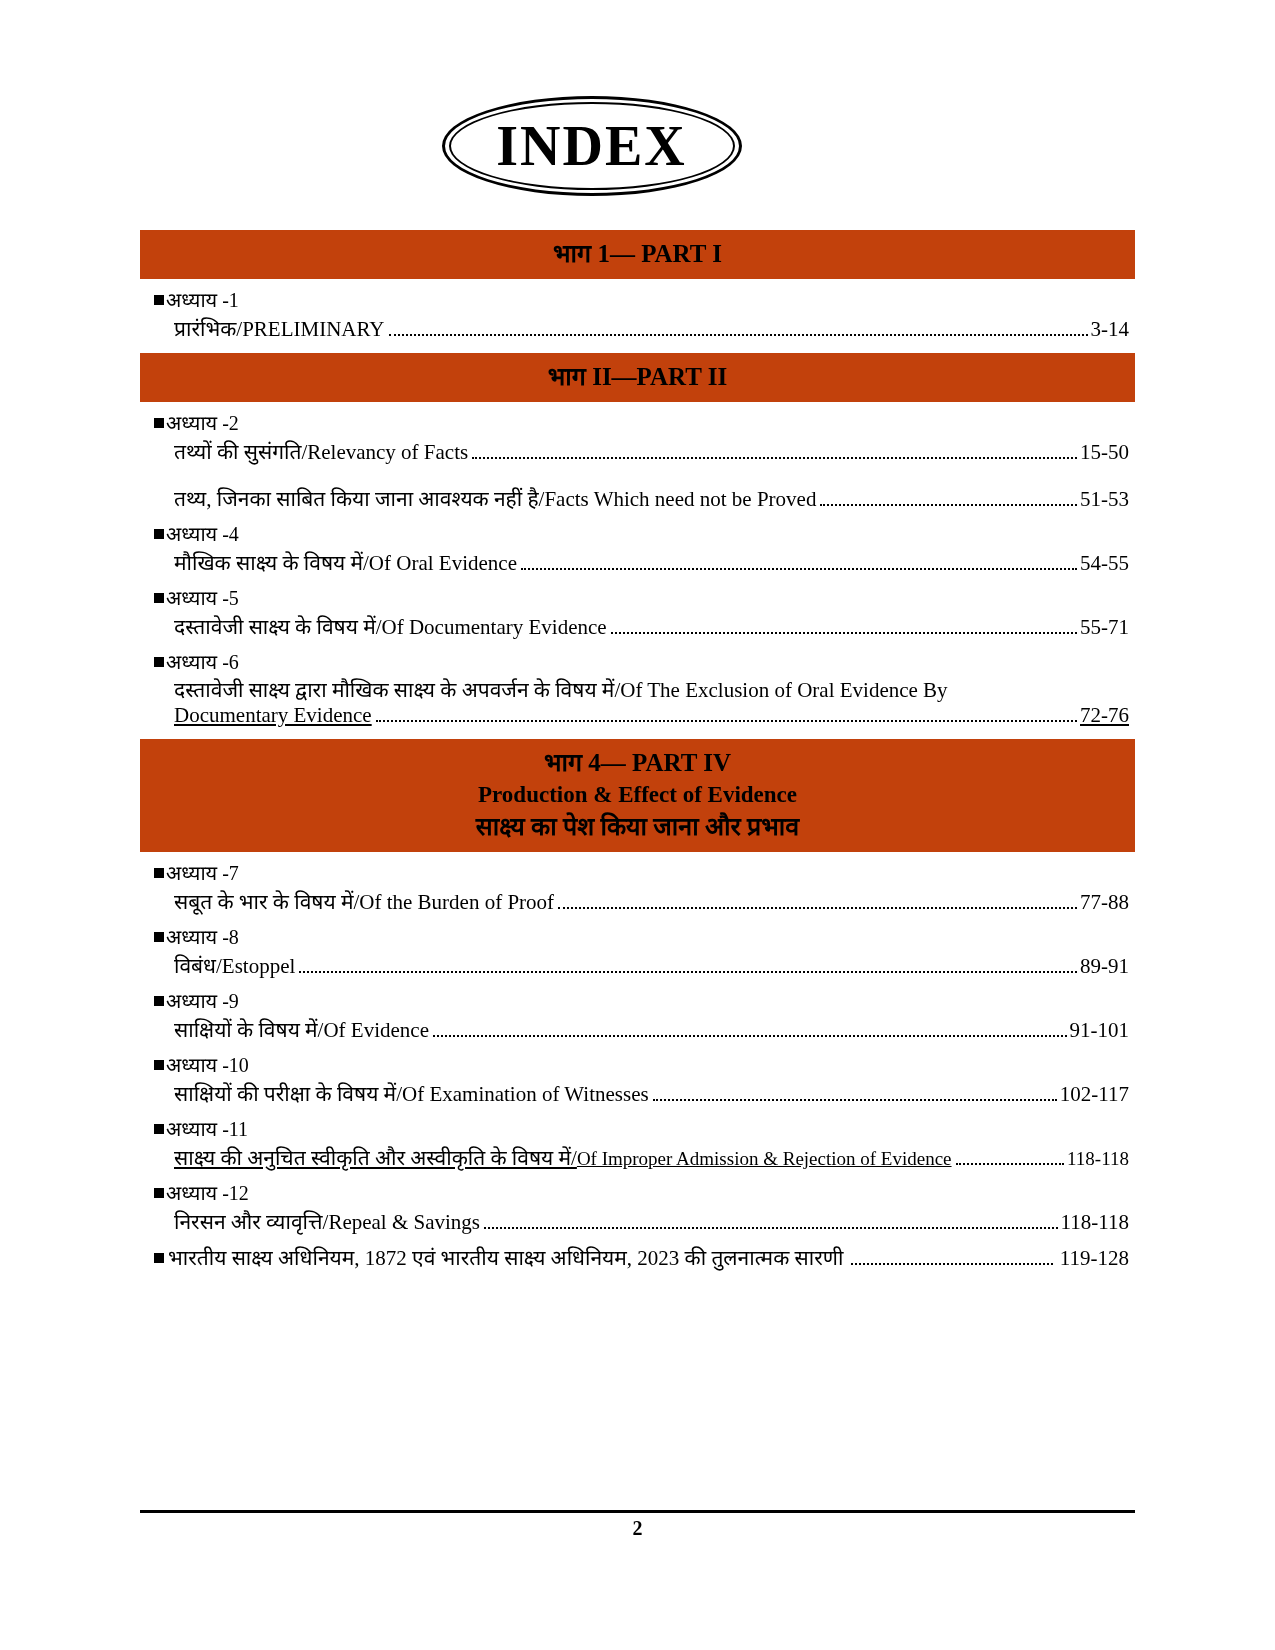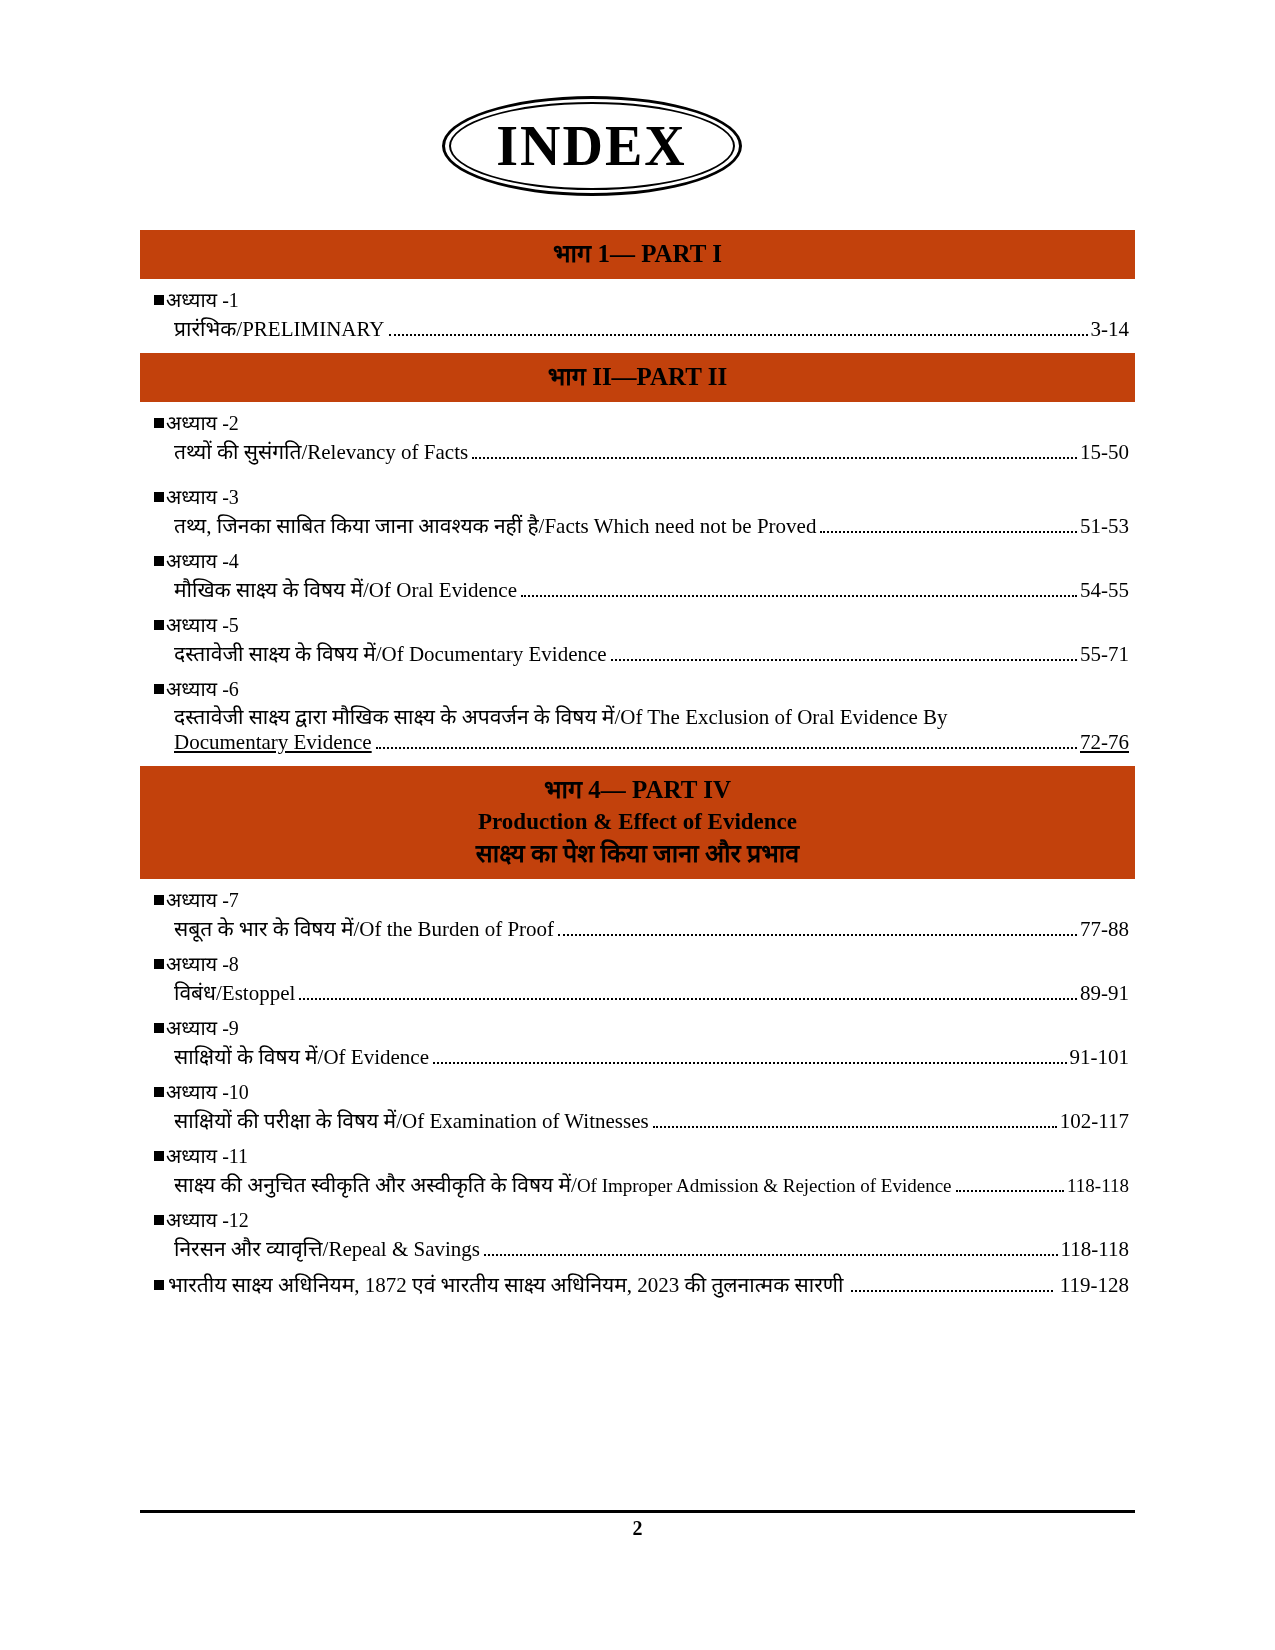--- a/index.html
+++ b/index.html
@@ -112,21 +112,21 @@
     margin-top: 1px;
   }
   .t-hi {
     font-size: 21px;
     white-space: nowrap;
   }
   .t-en {
     font-size: 21px;
     white-space: nowrap;
   }
-  .t-small .t-en, .t-small .t-hi { font-size: 19px; }
+  .t-small .t-en, .t-small .t-hi { font-size: 19px; text-decoration: underline; }
   .dots {
     flex: 1 1 auto;
     border-bottom: 2px dotted #000;
     margin: 0 3px 6px 4px;
     min-width: 12px;
     height: 1px;
   }
   .pages {
     font-size: 21px;
     white-space: nowrap;
@@ -215,24 +215,20 @@
           <span class="t-en">Relevancy of Facts</span>
           <span class="dots"></span>
           <span class="pages">15-50</span>
         </div>
       </div>
     </div>
 
     <div class="entries">
 
       <div class="entry">
-        <div class="chapter-line">
-          <span class="bullet"></span>
-          <span class="chapter-label">अध्याय -3</span>
-        </div>
         <div class="title-line">
           <span class="t-hi">तथ्य, जिनका साबित किया जाना आवश्यक नहीं है/</span>
           <span class="t-en">Facts Which need not be Proved</span>
           <span class="dots"></span>
           <span class="pages">51-53</span>
         </div>
       </div>
 
       <div class="entry">
         <div class="chapter-line">

